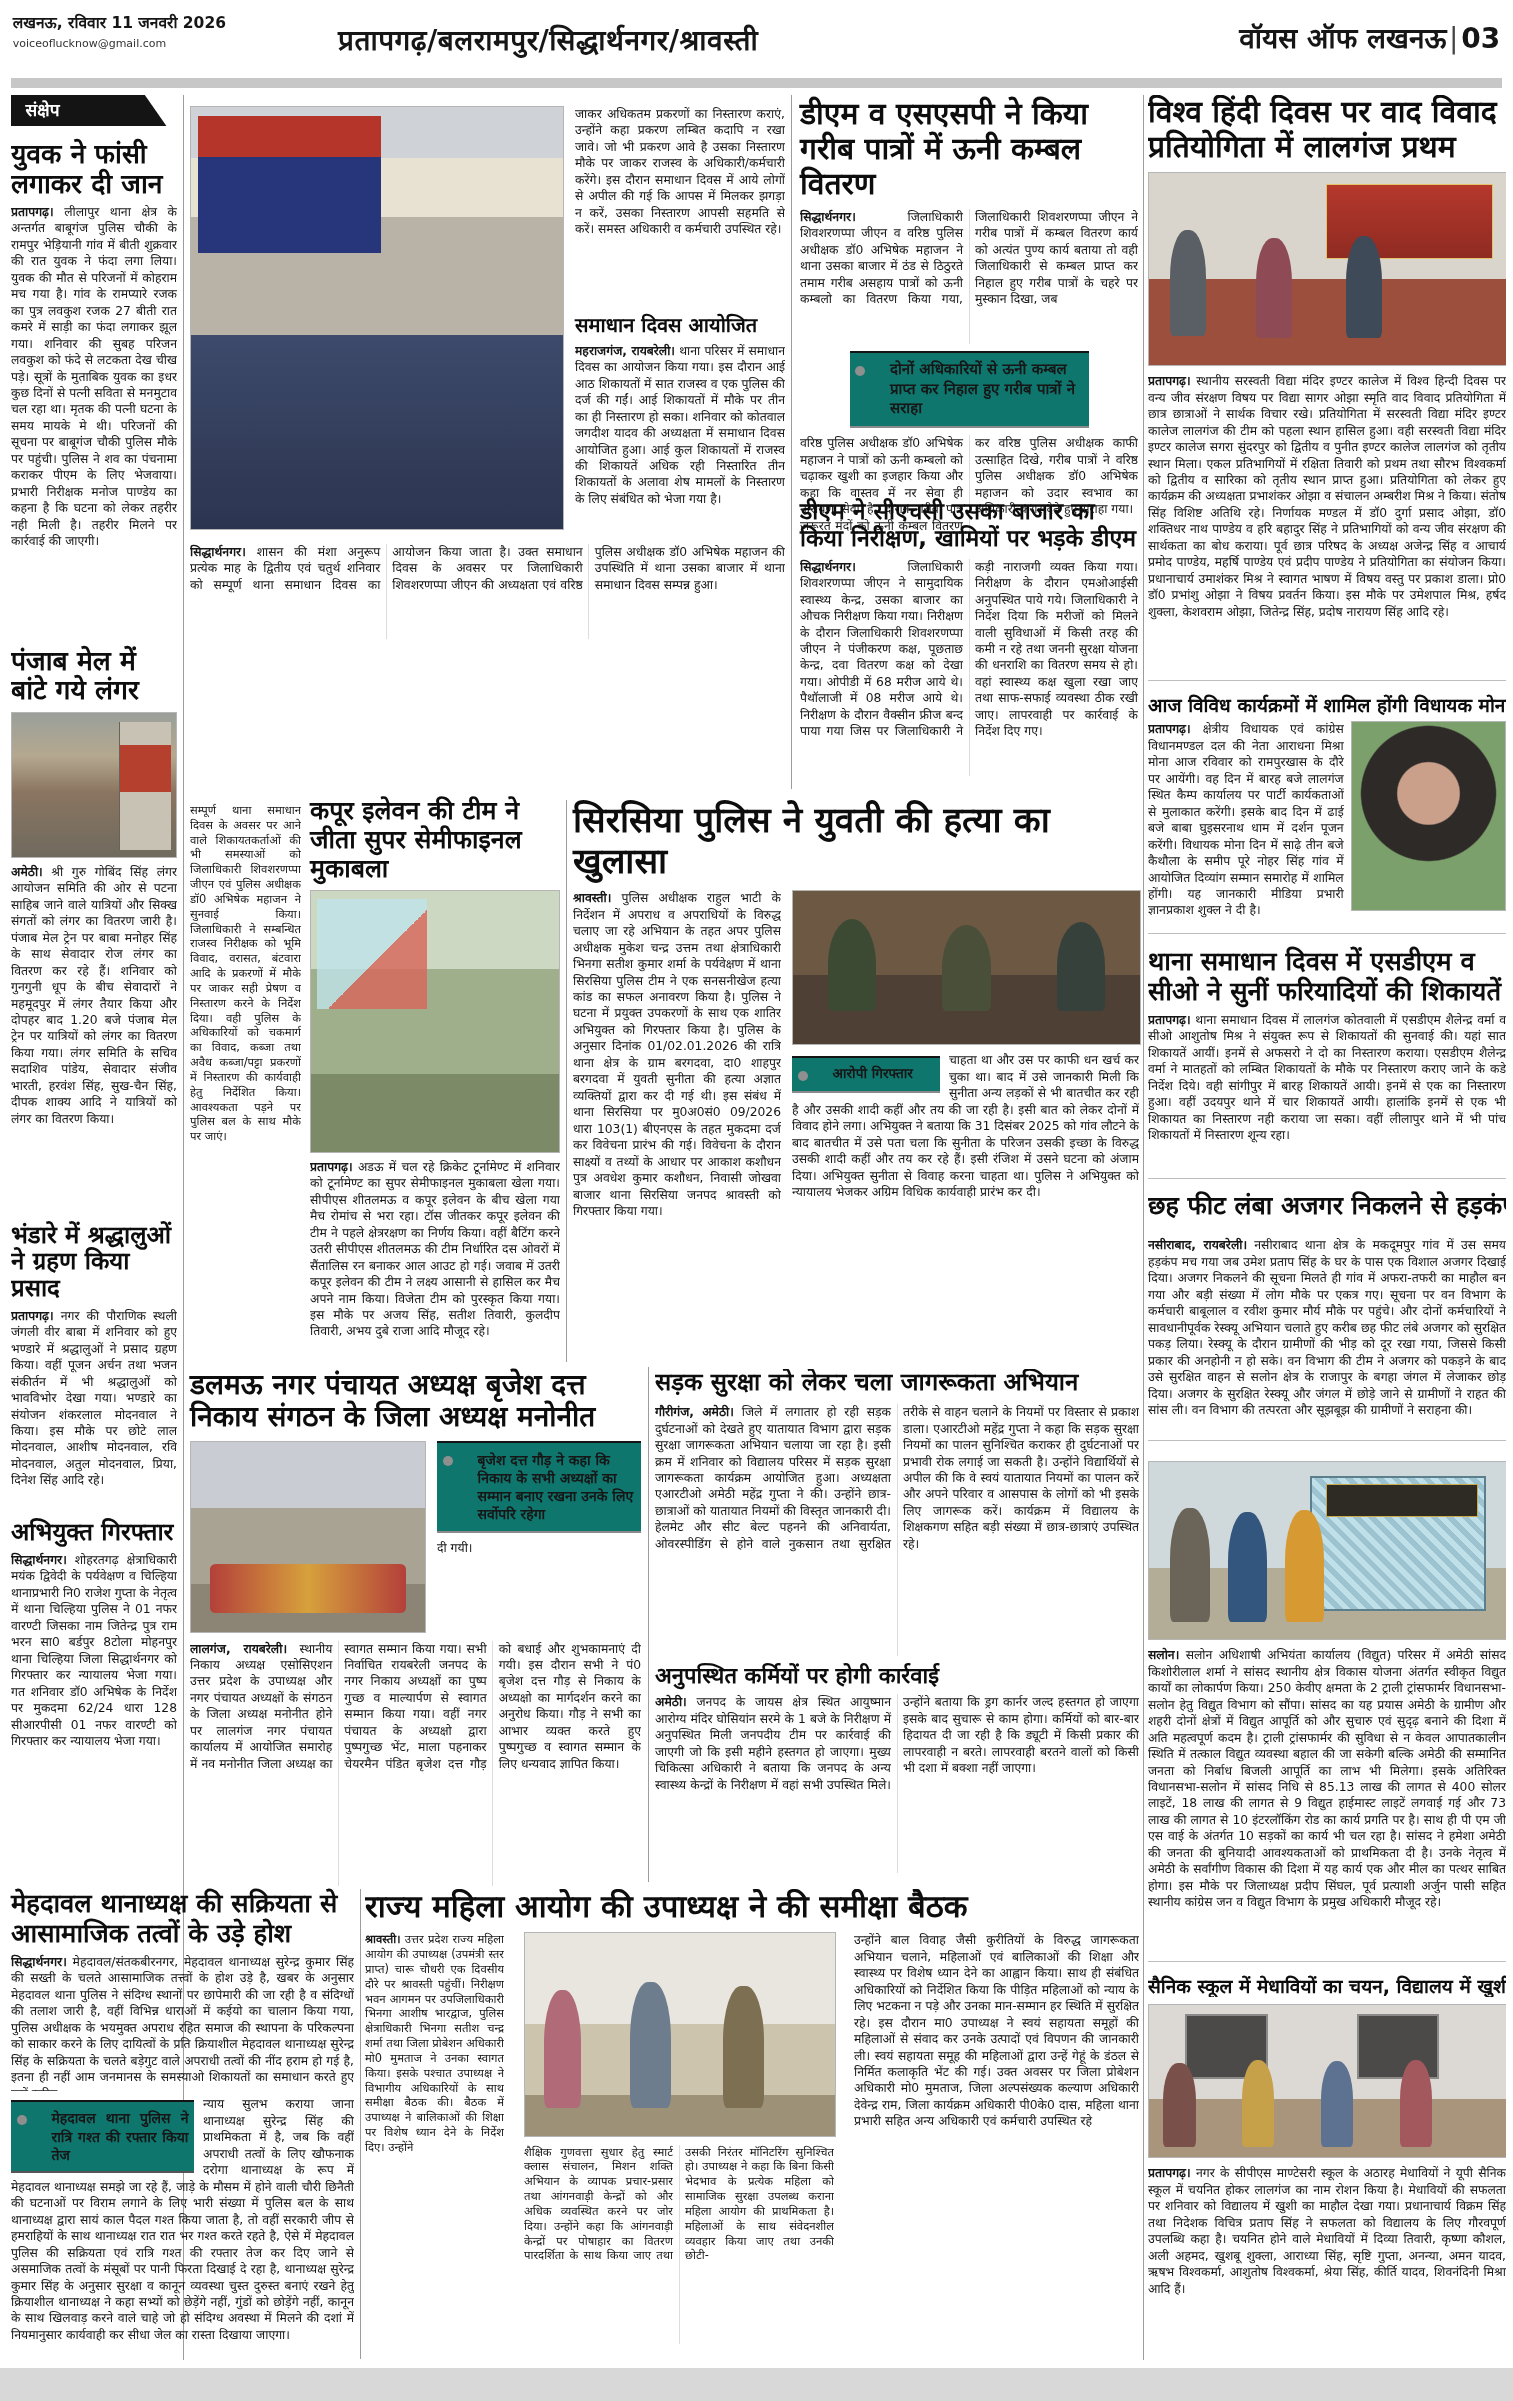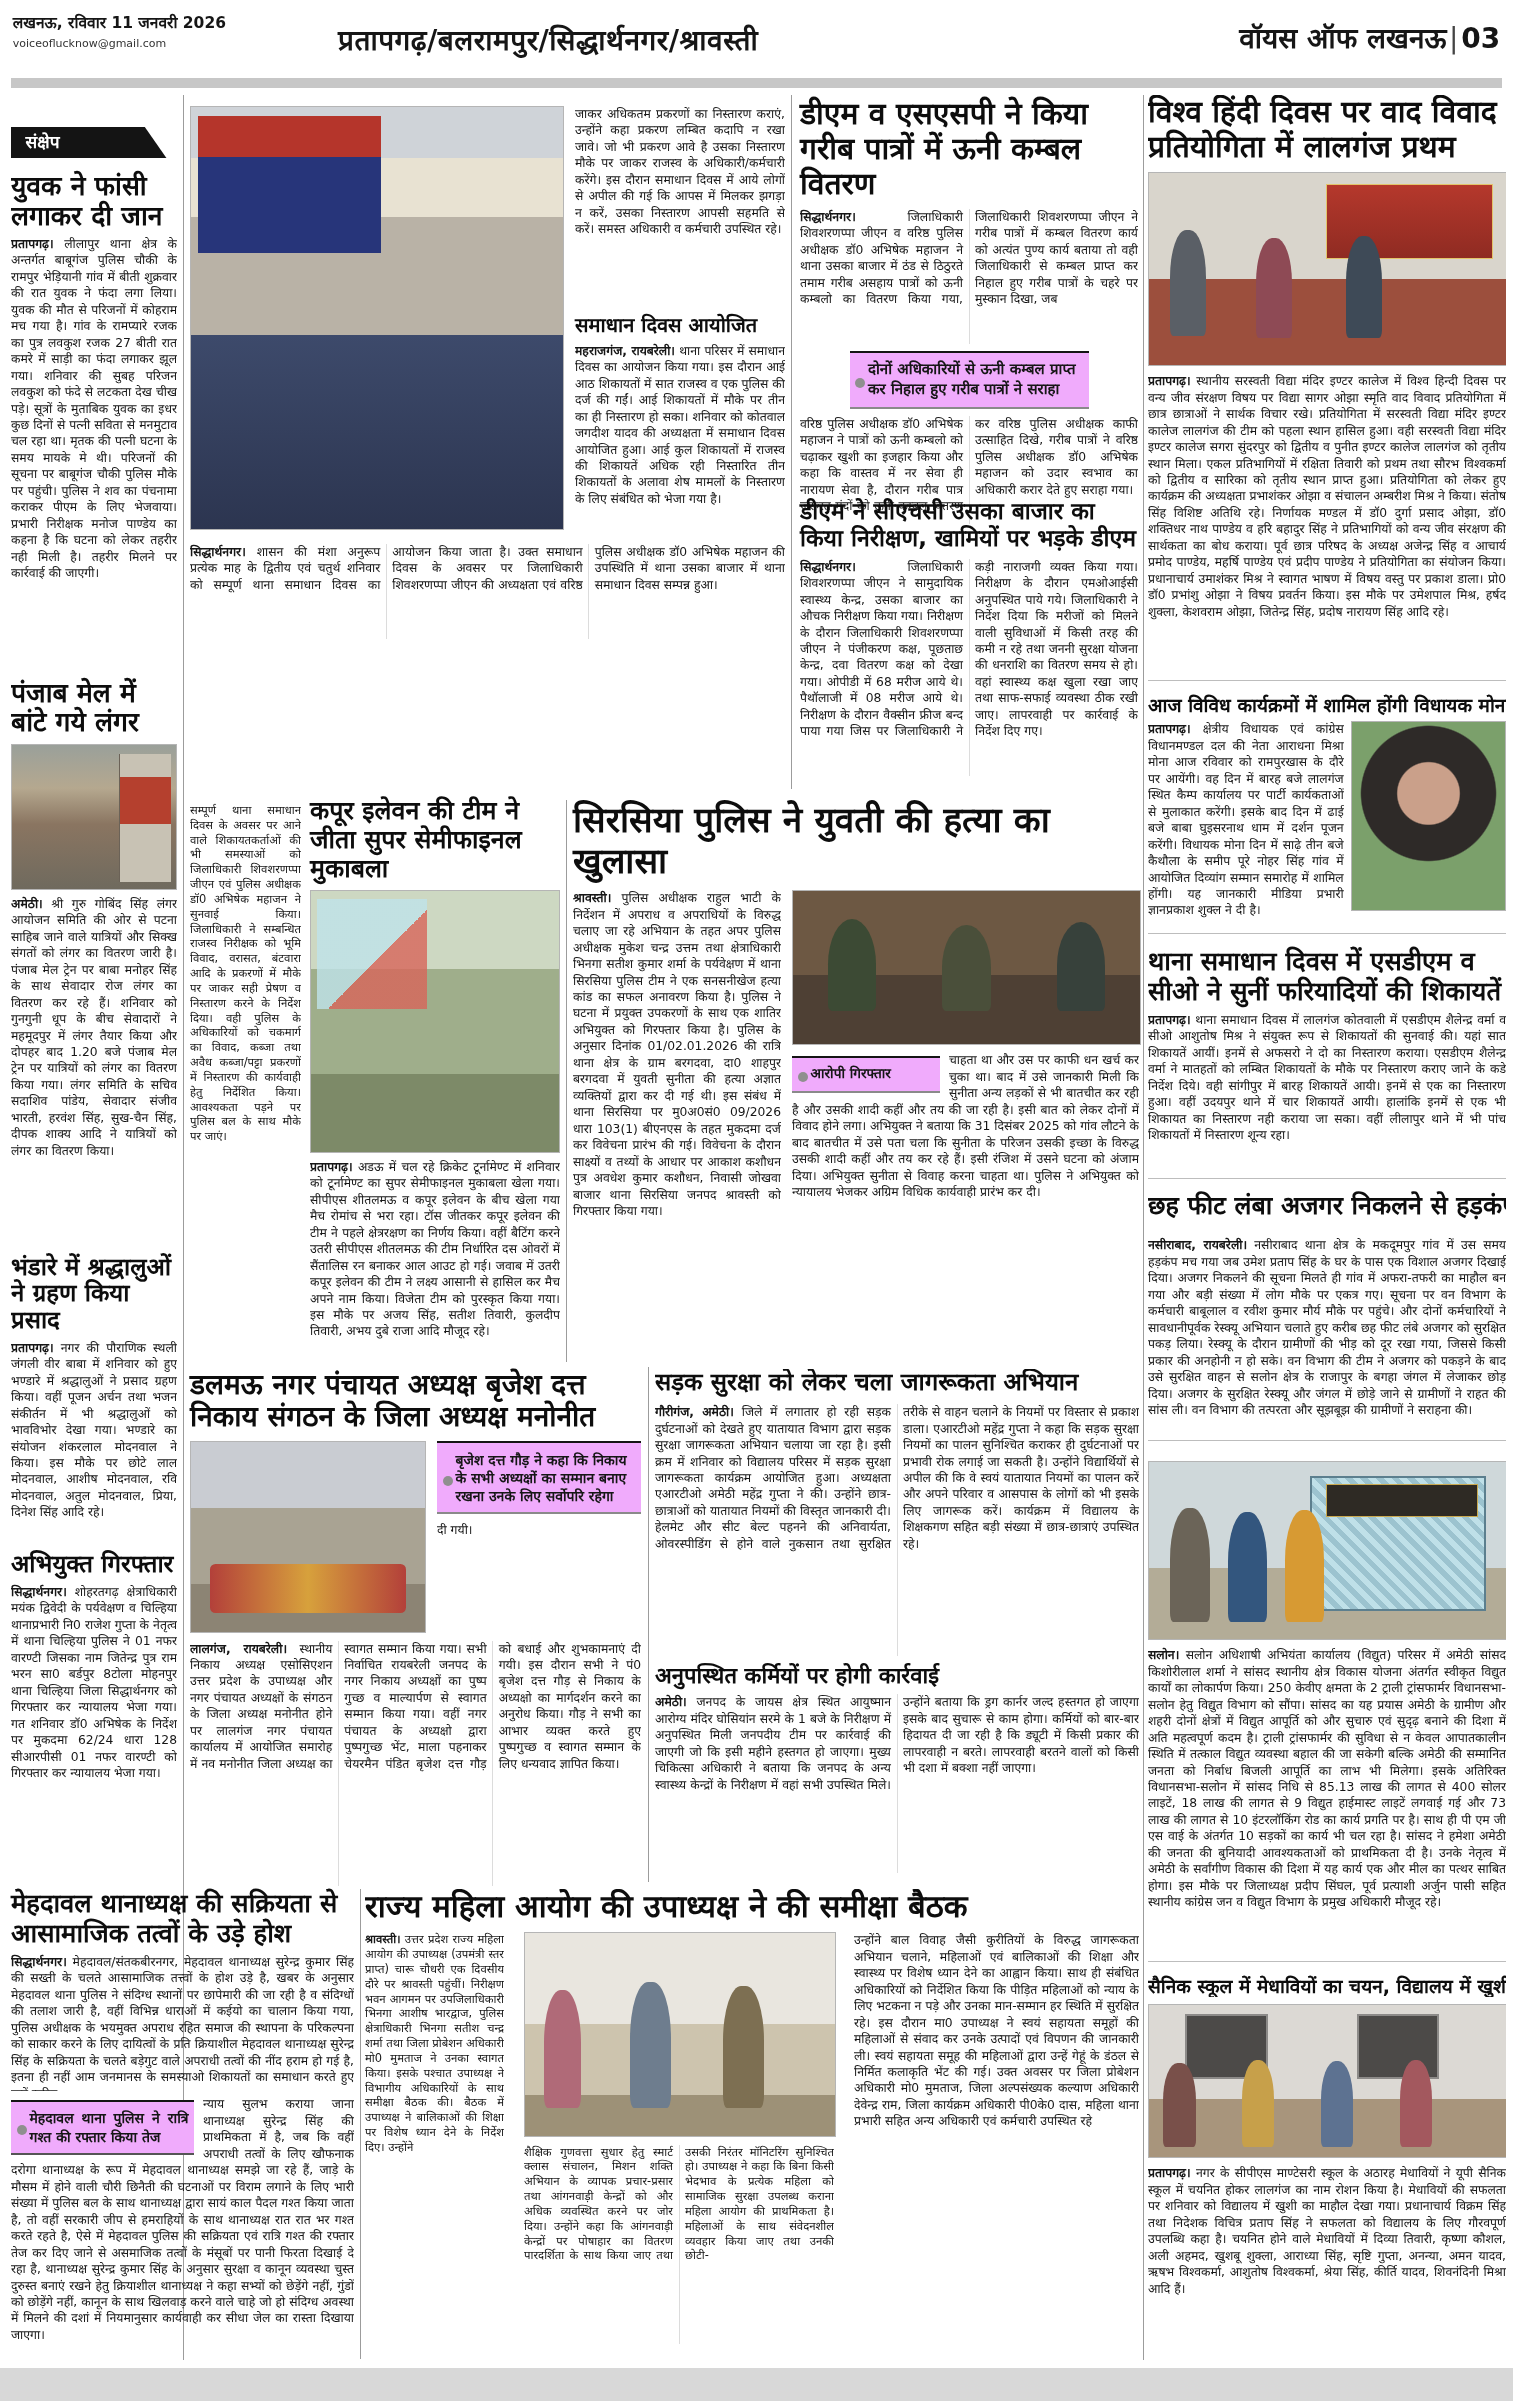--- a/index.html
+++ b/index.html
@@ -24,28 +24,28 @@
   .body-sm{font-size:11.4px;line-height:1.3;}
   .dl{font-weight:800;}
   .col2{column-count:2;column-gap:12px;column-rule:0.9px solid #dcdcdc;}
   .col3{column-count:3;column-gap:12px;column-rule:0.9px solid #dcdcdc;}
   .photo{position:relative;overflow:hidden;border:0.9px solid #b5b5b5;}
   .vrule{background:#9c9c9c;width:0.9px;}
   .sep{border-top:0.9px solid #bdbdbd;margin:1.8px 0;}
   
   .pq{border-top:2.7px solid #141414;border-bottom:2.7px solid #8a8a8a;
       padding:7.3px 5.5px;font-weight:800;font-size:15px;line-height:1.3;
-      display:flex;gap:3px;align-items:center;background:#f0abfc;}
+      display:flex;gap:25px;align-items:flex-start;background:#0f766e;}
   .pq .dot{flex:0 0 10px;width:10px;height:10px;border-radius:50%;background:#8f8f8f;margin-top:5.5px;}
   .float-pq{float:left;width:179px;margin:3.7px 9px 3.7px 0;}
   
   .rail{display:flex;flex-direction:column;gap:7.3px;}
   .brief-label{background:#141414;color:#fff;font-size:17.3px;font-weight:800;
                padding:2.7px 24px 5.5px 14.6px;width:117px;
-               clip-path:polygon(0 0,86% 0,100% 100%,0 100%);margin-top:32px;}
+               clip-path:polygon(0 0,86% 0,100% 100%,0 100%);}
   .rail .hl{font-size:26.5px;line-height:1.12;margin-top:5.5px;}
   .rail .hl.small{font-size:24px;}
   .footer-bar{background:#d8d8d8;}
   .rrail{display:flex;flex-direction:column;gap:11px;}
 </style>
 </head>
 <body>
 
 <div id="page">
 

